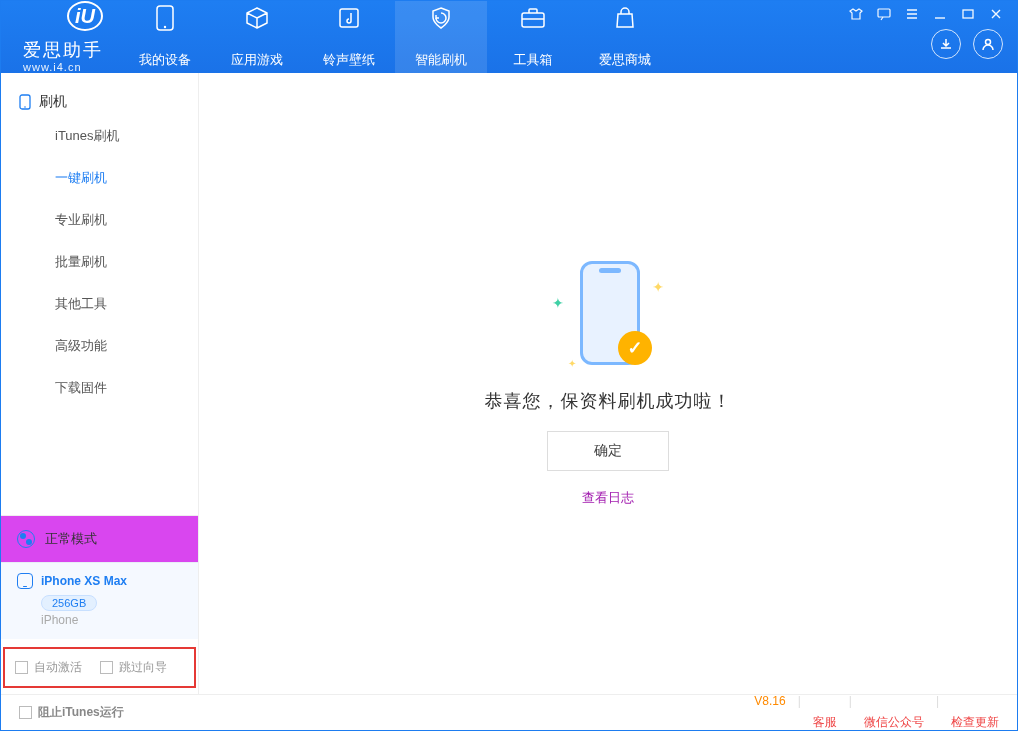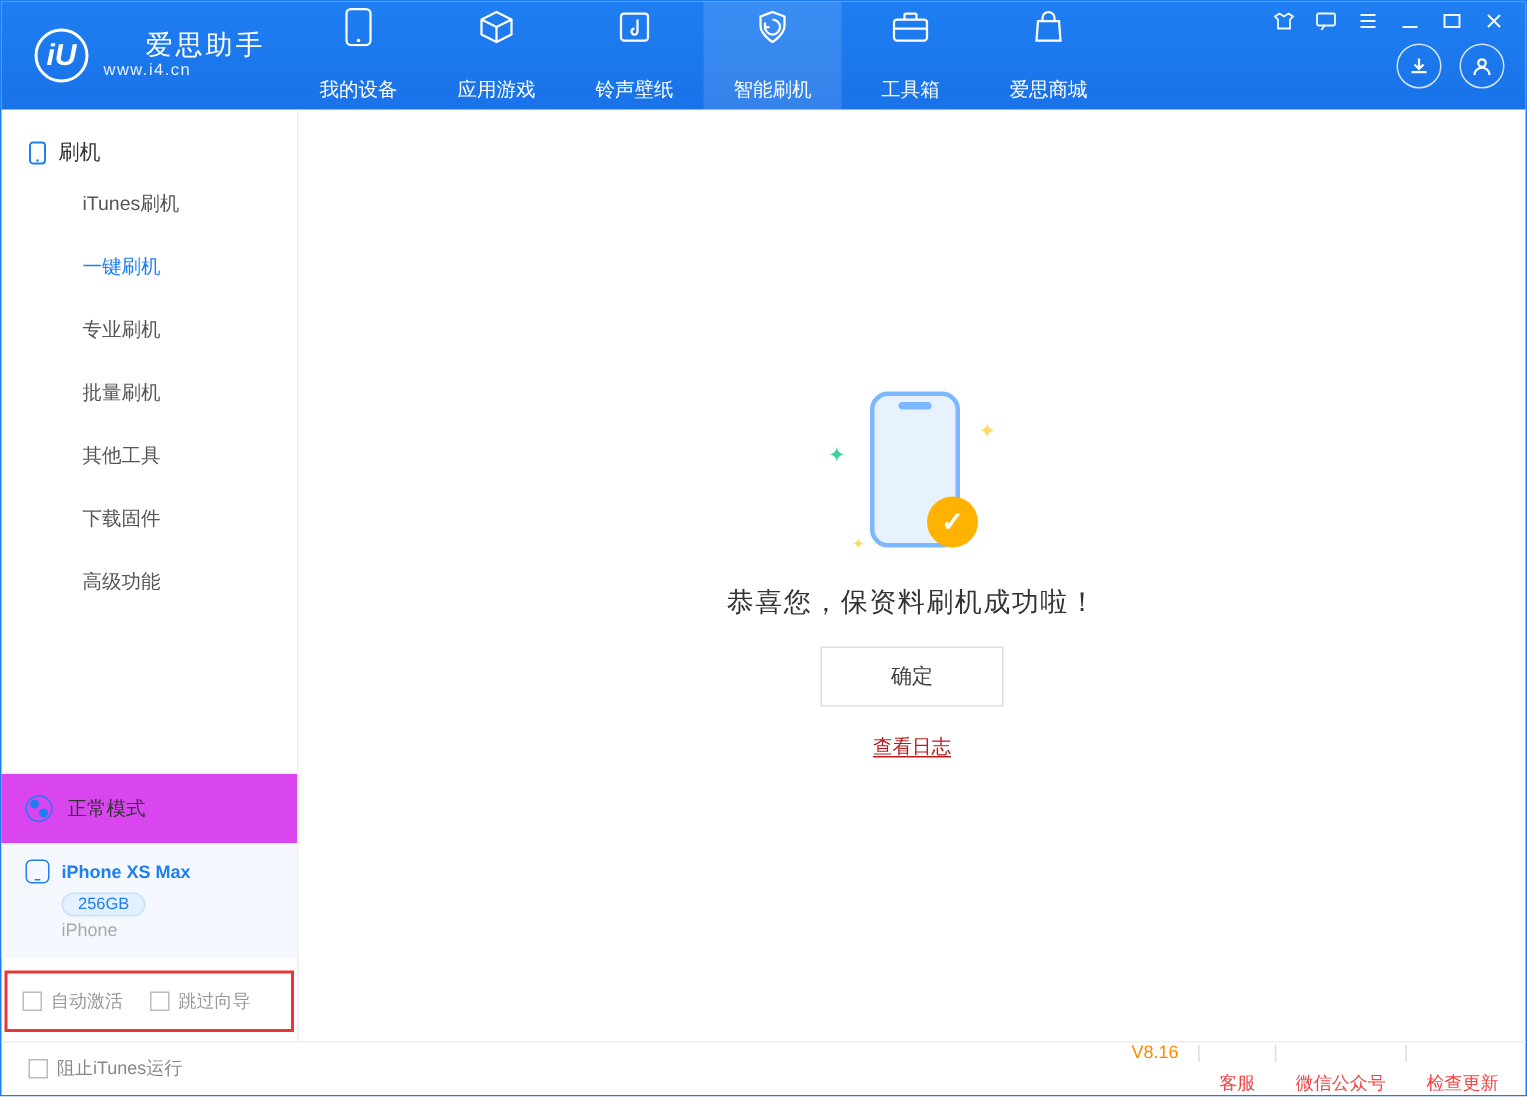--- a/index.html
+++ b/index.html
@@ -1,21 +1,21 @@
 <!DOCTYPE html>
 <html><head>
 <meta charset="utf-8">
 <style>
 * { margin: 0; padding: 0; box-sizing: border-box; font-family: "Microsoft YaHei", "PingFang SC", sans-serif; }
 body { background: #fff; }
 .window { width: 1018px; height: 731px; border: 1px solid #1d7cf0; display: flex; flex-direction: column; position: relative; }
 .header { height: 72px; background: linear-gradient(180deg, #1e7ef2 0%, #1a72e8 100%); display: flex; align-items: stretch; color: #fff; }
-.logo-block { display: flex; align-items: center; padding: 0 16px 0 22px; gap: 10px; }
+.logo-block { display: flex; align-items: flex-end; padding: 0 16px 0 22px; gap: 10px; flex-direction: column; }
 .logo-circle { width: 36px; height: 36px; border: 2.5px solid #fff; border-radius: 50%; display: flex; align-items: center; justify-content: center; font-weight: bold; font-size: 20px; font-style: italic; }
-.logo-text .t1 { font-size: 18px; font-weight: 500; letter-spacing: 2px; line-height: 1.1; margin-left: 28px; }
+.logo-text .t1 { font-size: 18px; font-weight: 500; letter-spacing: 2px; line-height: 1.1; }
 .logo-text .t2 { font-size: 11px; opacity: .9; letter-spacing: 1px; }
 .tabs { display: flex; }
 .tab { width: 92px; display: flex; flex-direction: column; align-items: center; justify-content: center; gap: 20px; font-size: 13px; cursor: pointer; }
 .tab.active { background: rgba(255,255,255,.12); }
 .tab-icon { width: 26px; height: 26px; display: flex; align-items: center; justify-content: center; }
 .titlebar-right { margin-left: auto; display: flex; flex-direction: column; align-items: flex-end; padding: 6px 14px 0 0; gap: 8px; }
 .win-ctrls { display: flex; gap: 14px; font-size: 13px; opacity: .95; }
 .win-ctrls span { cursor: pointer; }
 .round-btns { display: flex; gap: 12px; }
 .rbtn { width: 30px; height: 30px; border: 1.5px solid rgba(255,255,255,.8); border-radius: 50%; display: flex; align-items: center; justify-content: center; cursor: pointer; }
@@ -43,23 +43,23 @@
 .phone-ill { width: 100px; height: 110px; position: relative; }
 .phone { position: absolute; left: 22px; top: 0; width: 60px; height: 104px; border: 3px solid #7cb8ff; border-radius: 12px; background: #e8f2ff; }
 .phone::before { content: ""; position: absolute; top: 4px; left: 50%; transform: translateX(-50%); width: 22px; height: 5px; background: #7cb8ff; border-radius: 3px; }
 .check { position: absolute; right: 6px; bottom: 6px; width: 34px; height: 34px; background: #ffb300; border-radius: 50%; display: flex; align-items: center; justify-content: center; color: #fff; font-size: 18px; font-weight: bold; }
 .spark { position: absolute; font-size: 14px; }
 .s1 { left: -6px; top: 34px; color: #3fd0a5; }
 .s2 { right: -6px; top: 18px; color: #ffd966; }
 .s3 { left: 10px; bottom: 2px; color: #ffd966; font-size: 10px; }
 .msg { font-size: 18px; color: #333; letter-spacing: 1px; }
 .ok-btn { border: 1px solid #ddd; background: #fff; padding: 10px 46px; font-size: 14px; color: #444; cursor: pointer; }
-.log-link { font-size: 13px; color: #b91c1c; cursor: pointer; text-decoration: underline; text-underline-offset: 2px; }
+.log-link { font-size: 13px; color: #a21caf; cursor: pointer; text-underline-offset: 2px; }
 .footer { height: 36px; border-top: 1px solid #eee; display: flex; align-items: center; padding: 0 18px; font-size: 12px; color: #888; gap: 8px; }
-.footer .chk { color: #888; }
+.footer .chk { color: #888; font-weight: bold; }
 .footer-right { margin-left: auto; display: flex; align-items: flex-start; gap: 12px; }
 .ver { color: #ff8a00; }
 .flink { color: #ef4444; cursor: pointer; margin-top: 20px; }
 .sep { color: #ddd; }
 svg { display: block; }
 </style>
 </head>
 <body>
 
 <div class="window">
@@ -188,22 +188,22 @@
               </svg>
             </span>
           <span>刷机</span>
         </div>
         <div class="sb-item">iTunes刷机</div>
         <div class="sb-item active">一键刷机</div>
         <div class="sb-item">专业刷机</div>
         <div class="sb-item">批量刷机</div>
 
         <div class="sb-item">其他工具</div>
+        <div class="sb-item">高级功能</div>
         <div class="sb-item">下载固件</div>
-        <div class="sb-item">高级功能</div>
       </div>
 
       <div class="sb-bottom">
         <div class="mode-box">
           <span class="mode-ic"></span>
           <span>正常模式</span>
         </div>
         <div class="dev-box">
           <div class="dev-row1">
             <span class="dev-ic"></span>

